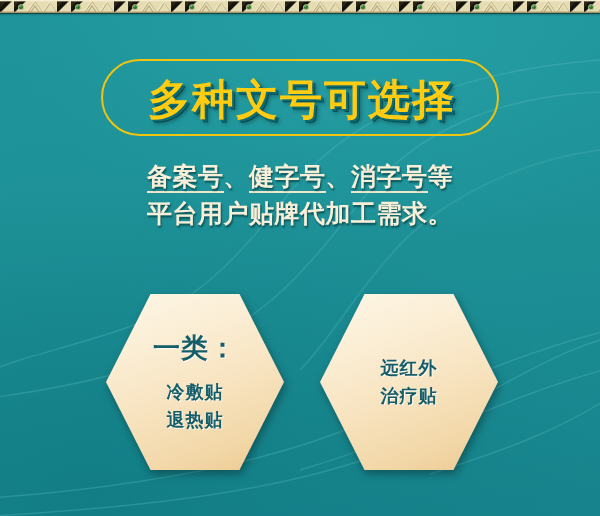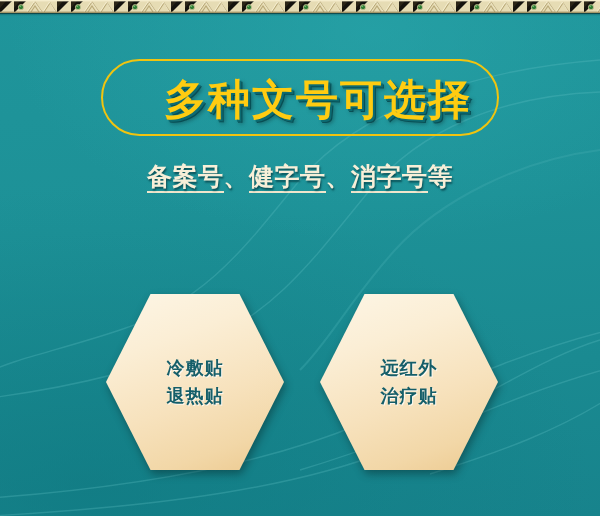--- a/index.html
+++ b/index.html
@@ -64,21 +64,21 @@
     left: 101px;
     top: 59px;
     width: 398px;
     height: 77px;
     border: 2px solid #f1c40f;
     border-radius: 39px;
     box-sizing: border-box;
   }
   .title-text {
     position: absolute;
-    left: 16px;
+    left: 0;
     top: 0;
     width: 398px;
     height: 77px;
     display: flex;
     align-items: center;
     justify-content: center;
     font-family: "DejaVu Sans", sans-serif;
     font-weight: bold;
     font-size: 42px;
     letter-spacing: 2px;
@@ -212,25 +212,27 @@
     </svg>
   </div>
   <div class="top-border-shadow"></div>
 
   <div class="title-box">
     <div class="title-text">多种文号可选择</div>
   </div>
 
   <div class="body-copy">
     <div class="line"><span class="u">备案号</span><span>、</span><span class="u">健字号</span><span>、</span><span class="u">消字号</span><span>等</span></div>
+    <div class="line"><span>平台用户贴牌代加工需求。</span></div>
   </div>
 
   <div class="hex" id="hex-left">
     <div class="face"></div>
     <div class="content">
+      <div class="heading">一类：</div>
       <div class="sub">
         <div>冷敷贴</div>
         <div>退热贴</div>
       </div>
     </div>
   </div>
 
   <div class="hex" id="hex-right">
     <div class="face"></div>
     <div class="content">

